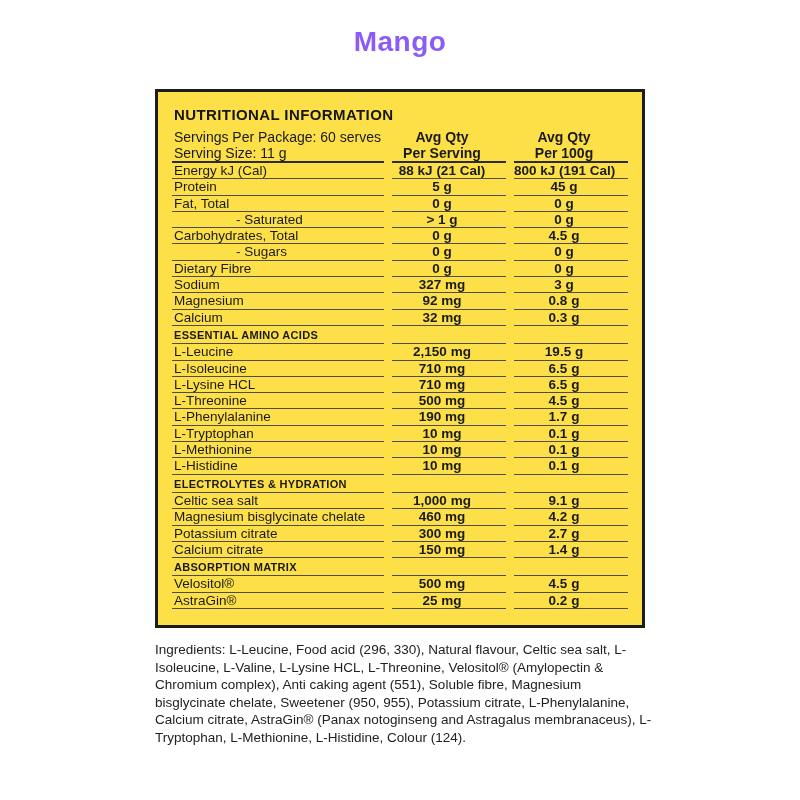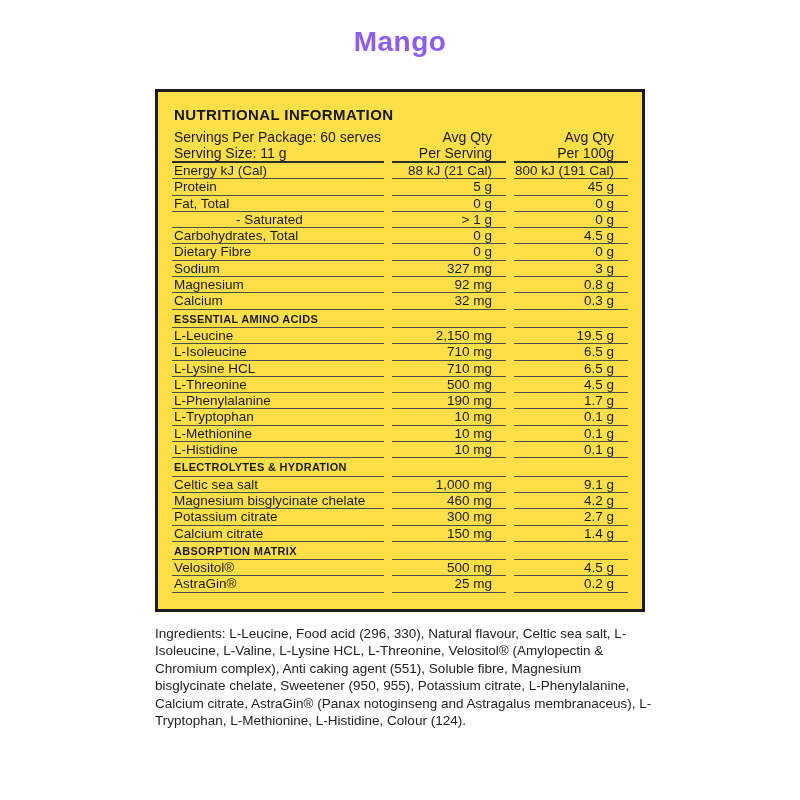--- a/index.html
+++ b/index.html
@@ -39,21 +39,21 @@
     table-layout: fixed;
   }
   thead th {
     font-weight: normal;
     font-size: 14px;
     line-height: 15.5px;
     vertical-align: bottom;
     border-bottom: 2px solid #2d2d2d;
   }
   thead th.c-label { text-align: left; padding-left: 2px; }
-  .c-val { text-align: right; padding-right: 14px; }
+  .c-val { text-align: center; padding-right: 14px; font-weight: bold; }
   tbody td {
     font-size: 13.5px;
     line-height: 15.3px;
     border-bottom: 1px solid #4d4d4d;
     white-space: nowrap;
     overflow: hidden;
   }
   tbody td.c-label { text-align: left; padding-left: 2px; }
   tbody td.indent { padding-left: 64px; }
   tbody tr.section-row td.c-label {
@@ -123,20 +123,25 @@
             <td class="c-label indent">- Saturated</td>
             <td class="c-val">&gt; 1 g</td>
             <td class="c-val">0 g</td>
           </tr>
           <tr>
             <td class="c-label">Carbohydrates, Total</td>
             <td class="c-val">0 g</td>
             <td class="c-val">4.5 g</td>
           </tr>
           <tr>
+            <td class="c-label indent">- Sugars</td>
+            <td class="c-val">0 g</td>
+            <td class="c-val">0 g</td>
+          </tr>
+          <tr>
             <td class="c-label">Dietary Fibre</td>
             <td class="c-val">0 g</td>
             <td class="c-val">0 g</td>
           </tr>
           <tr>
             <td class="c-label">Sodium</td>
             <td class="c-val">327 mg</td>
             <td class="c-val">3 g</td>
           </tr>
           <tr>

